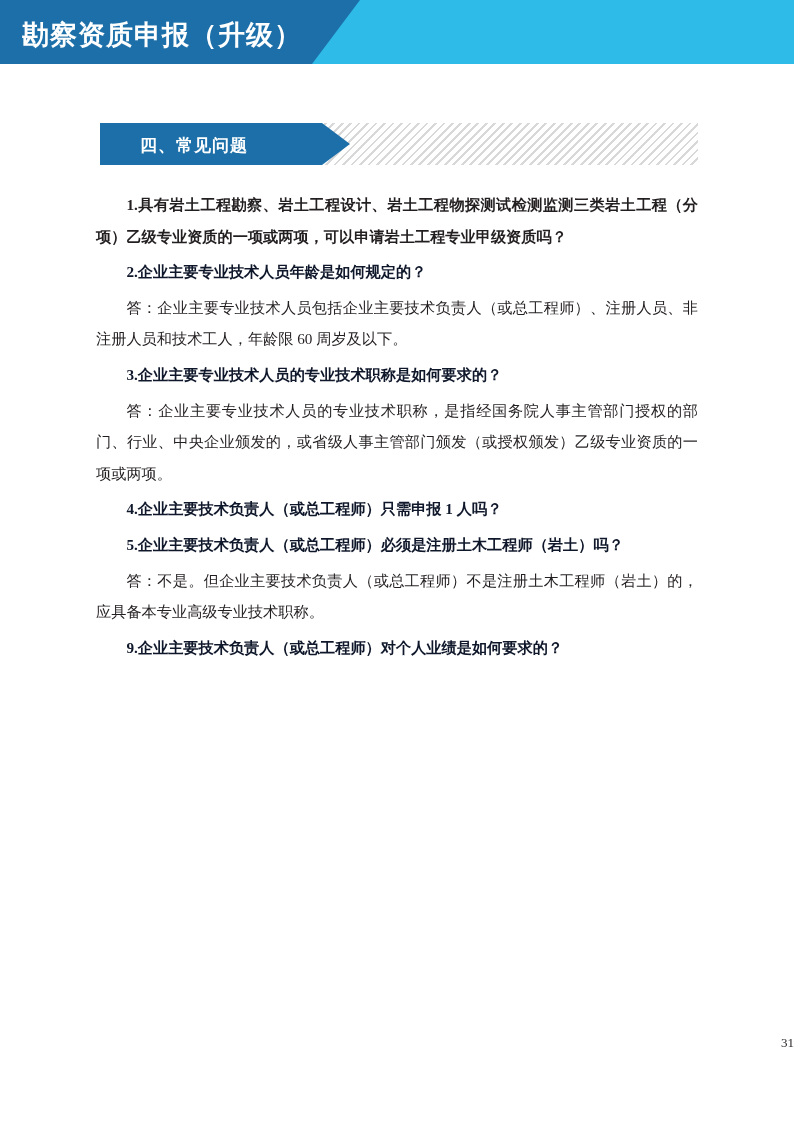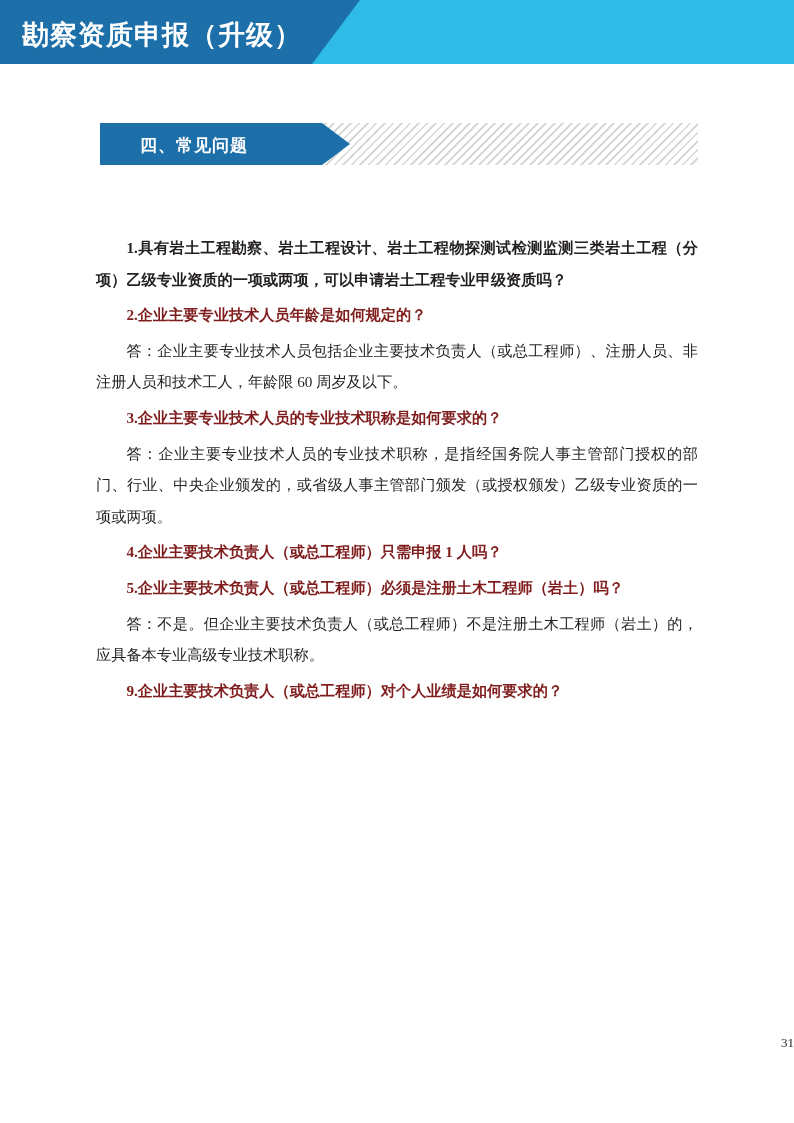--- a/index.html
+++ b/index.html
@@ -98,28 +98,27 @@
   p {
     margin: 0 0 4px 0;
     font-size: 15.2px;
     line-height: 2.08;
     color: #231f20;
     text-align: justify;
     text-justify: inter-ideograph;
   }
   p.q {
     font-weight: bold;
-    color: #7f1d1d;
+    color: #0f172a;
     text-indent: 2em;
   }
   p.q-black {
     font-weight: bold;
     color: #231f20;
     text-indent: 2em;
-    margin-top: 43px;
   }
   p.a {
     text-indent: 2em;
     color: #231f20;
   }
 
   
   .page-number {
     position: absolute;
     left: 0;

